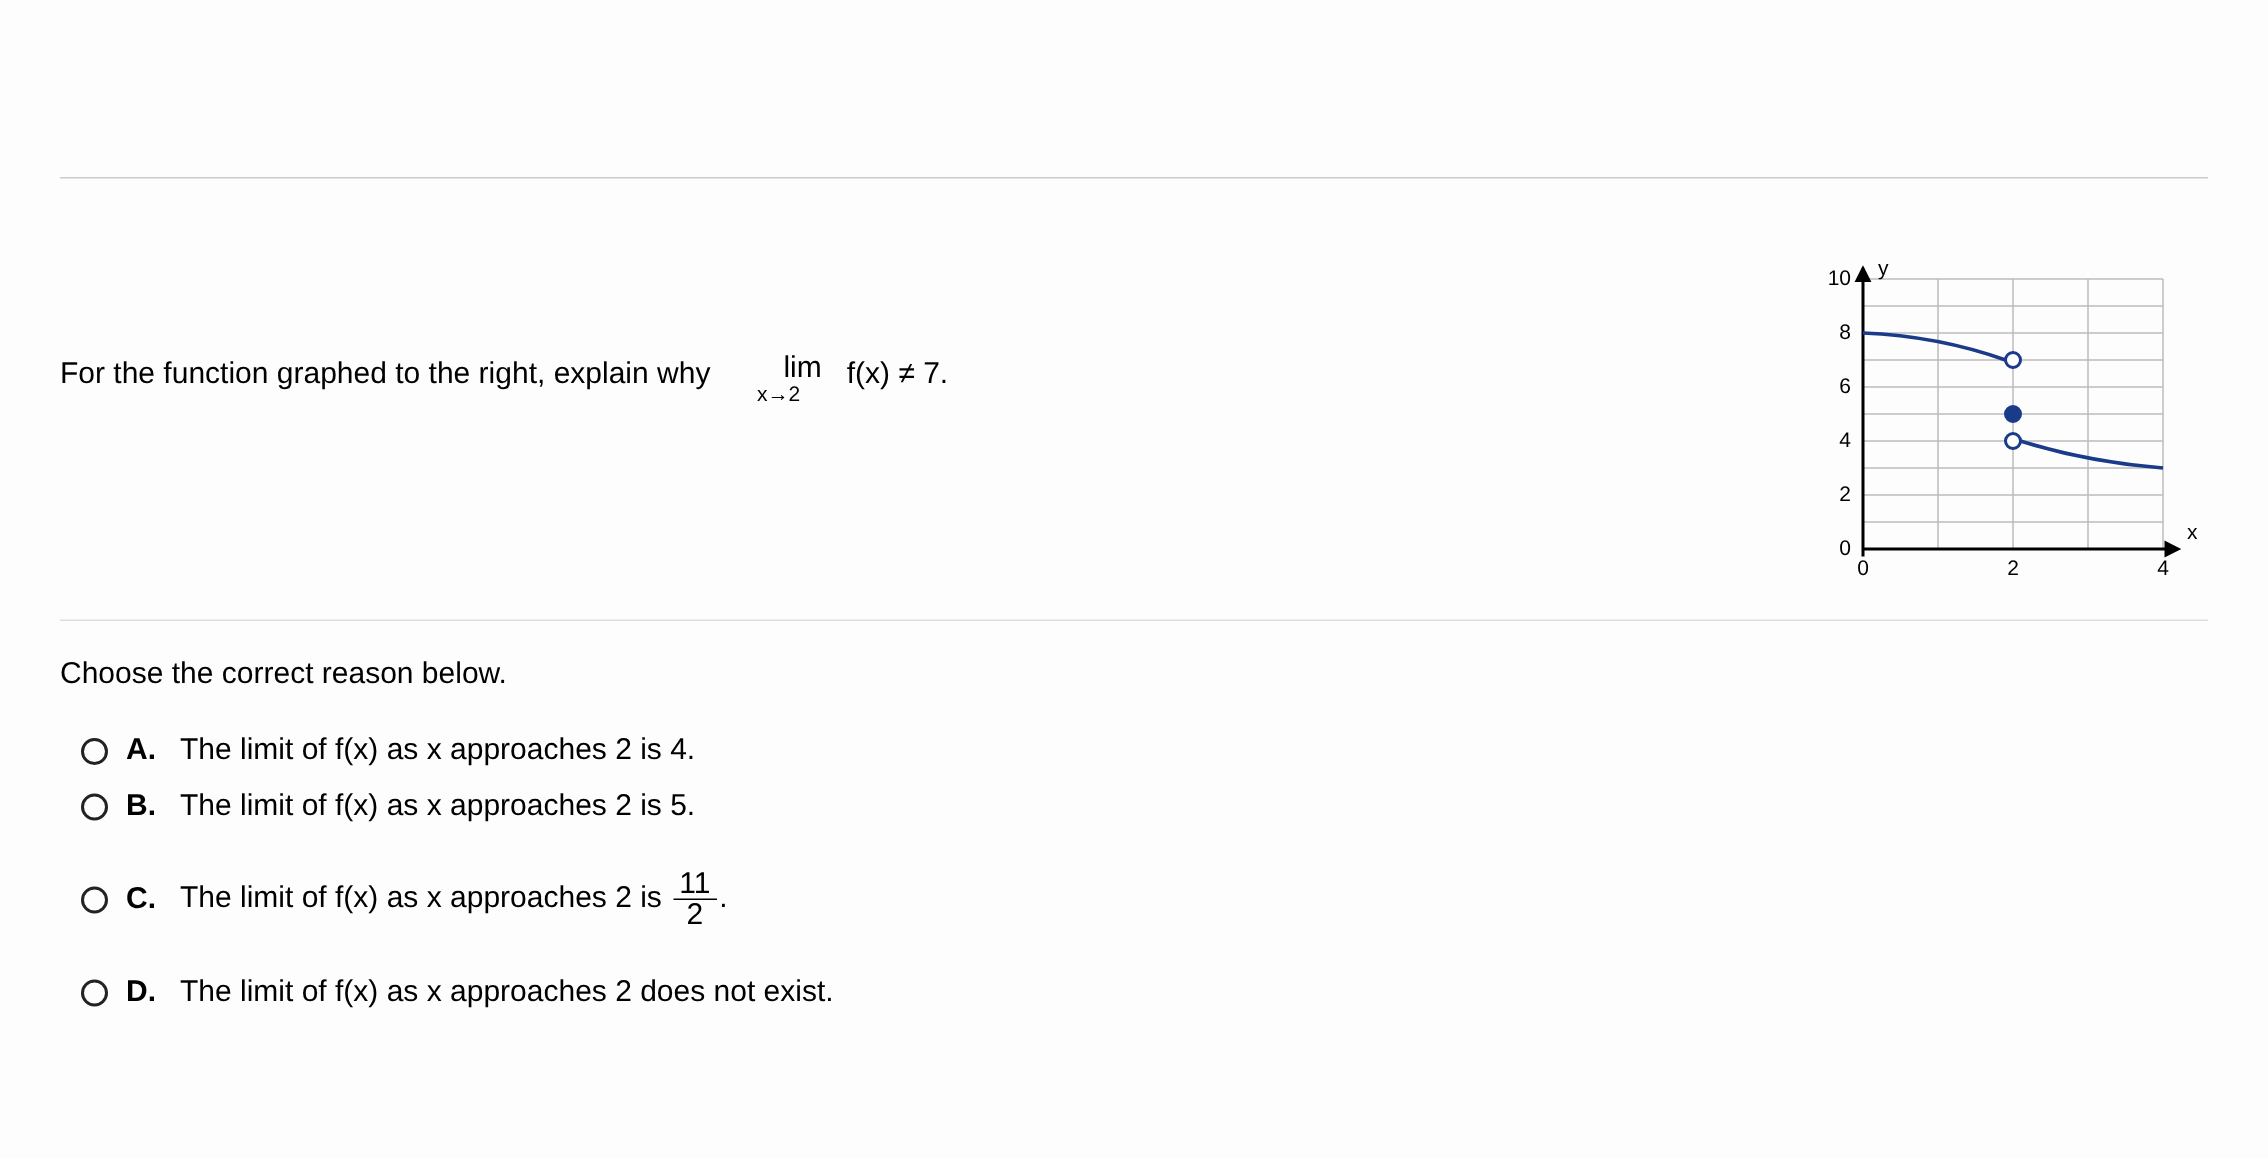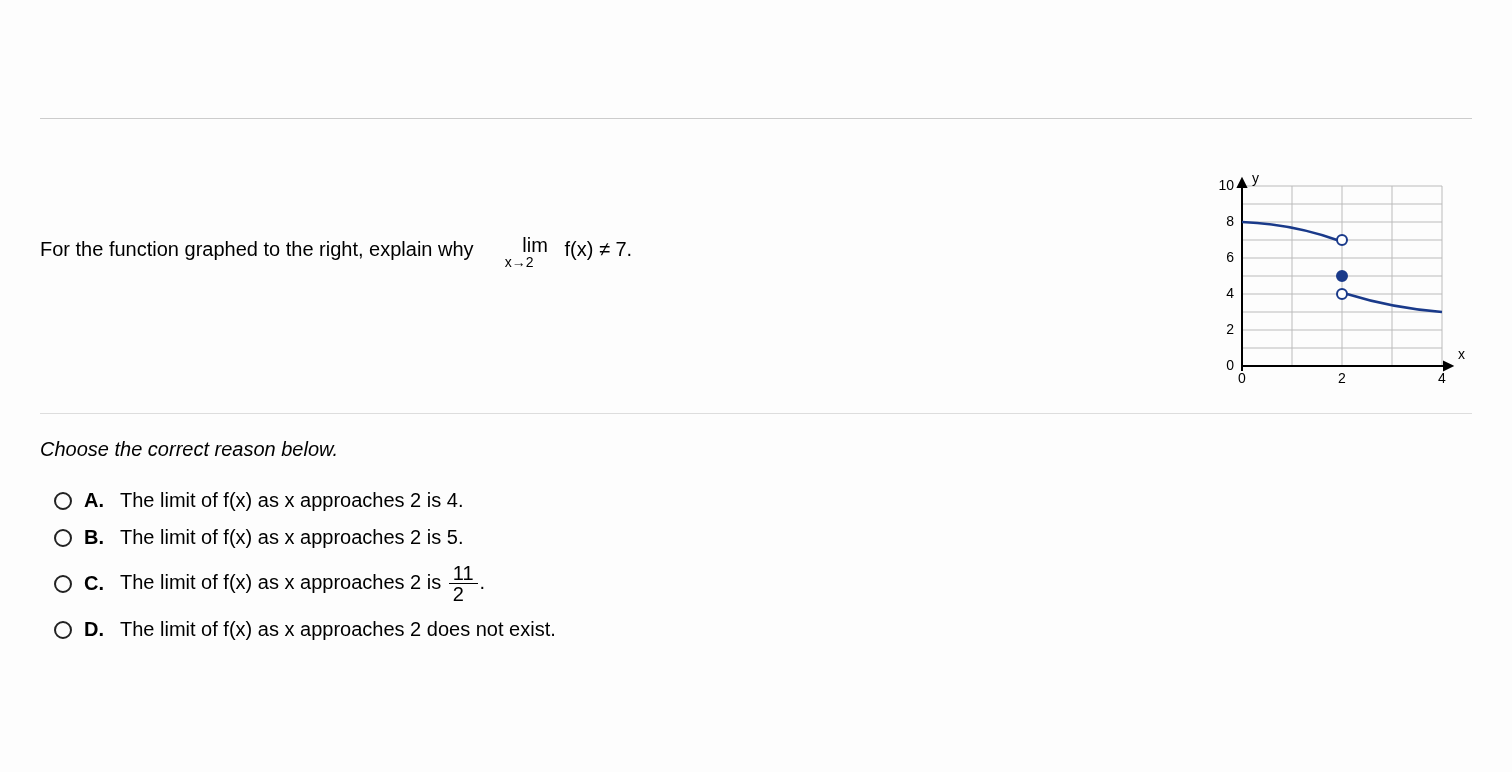--- a/index.html
+++ b/index.html
@@ -48,21 +48,20 @@
   }
   .hr-mid {
     border: none;
     border-top: 1px solid #ddd;
     margin-top: 12px;
   }
   .choose {
     font-size: 20px;
     margin-top: 24px;
     margin-bottom: 28px;
-    font-style: italic;
   }
   .options {
     padding-left: 14px;
   }
   .opt {
     display: flex;
     align-items: center;
     font-size: 20px;
     margin: 14px 0;
     gap: 12px;
@@ -70,24 +69,24 @@
   .radio {
     width: 18px; height: 18px;
     border: 2px solid #222;
     border-radius: 50%;
     flex: 0 0 18px;
     cursor: pointer;
   }
   .opt-label { font-weight: bold; min-width: 24px; }
   .frac {
     display: inline-block;
-    text-align: left;
+    text-align: center;
     vertical-align: middle;
     line-height: 1.0;
-    margin: 0 2px;
+    margin: 16px 2px;
   }
   .frac .num { display: block; border-bottom: 1.5px solid #000; padding: 0 4px; }
   .frac .den { display: block; padding: 0 4px; }
   svg { display: block; }
 </style>
 </head>
 <body>
 
 <div class="page">
 

